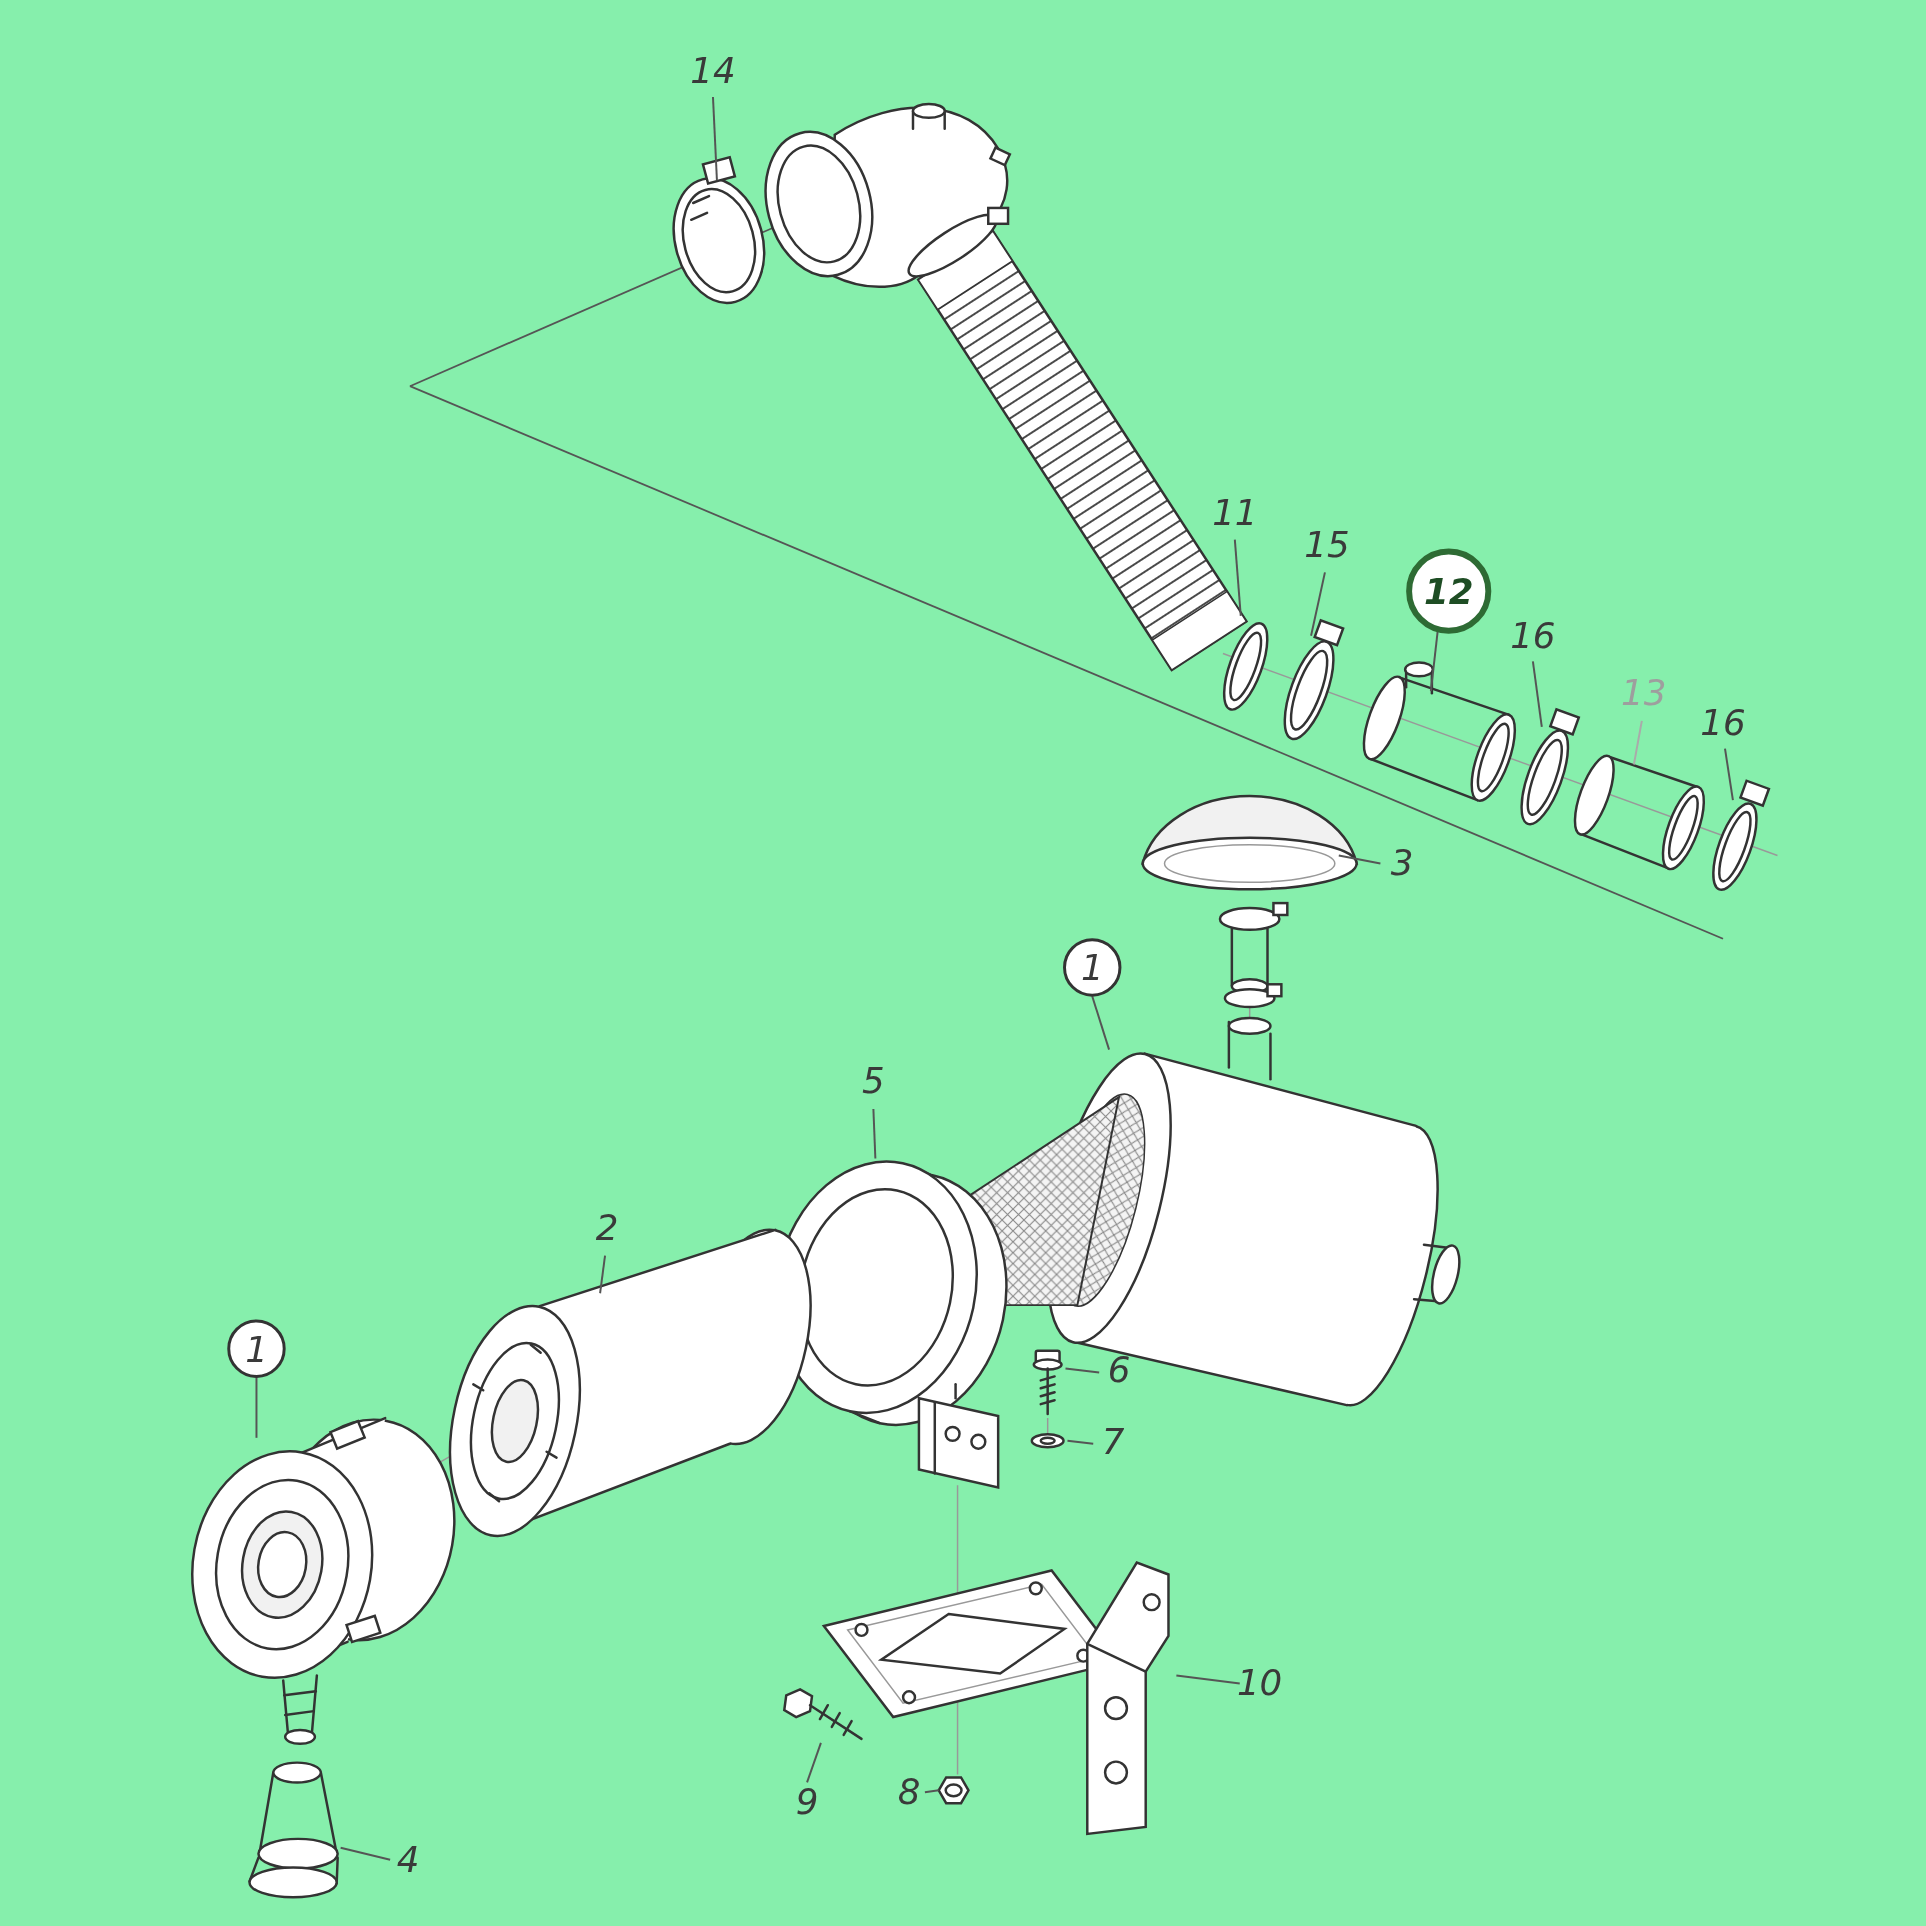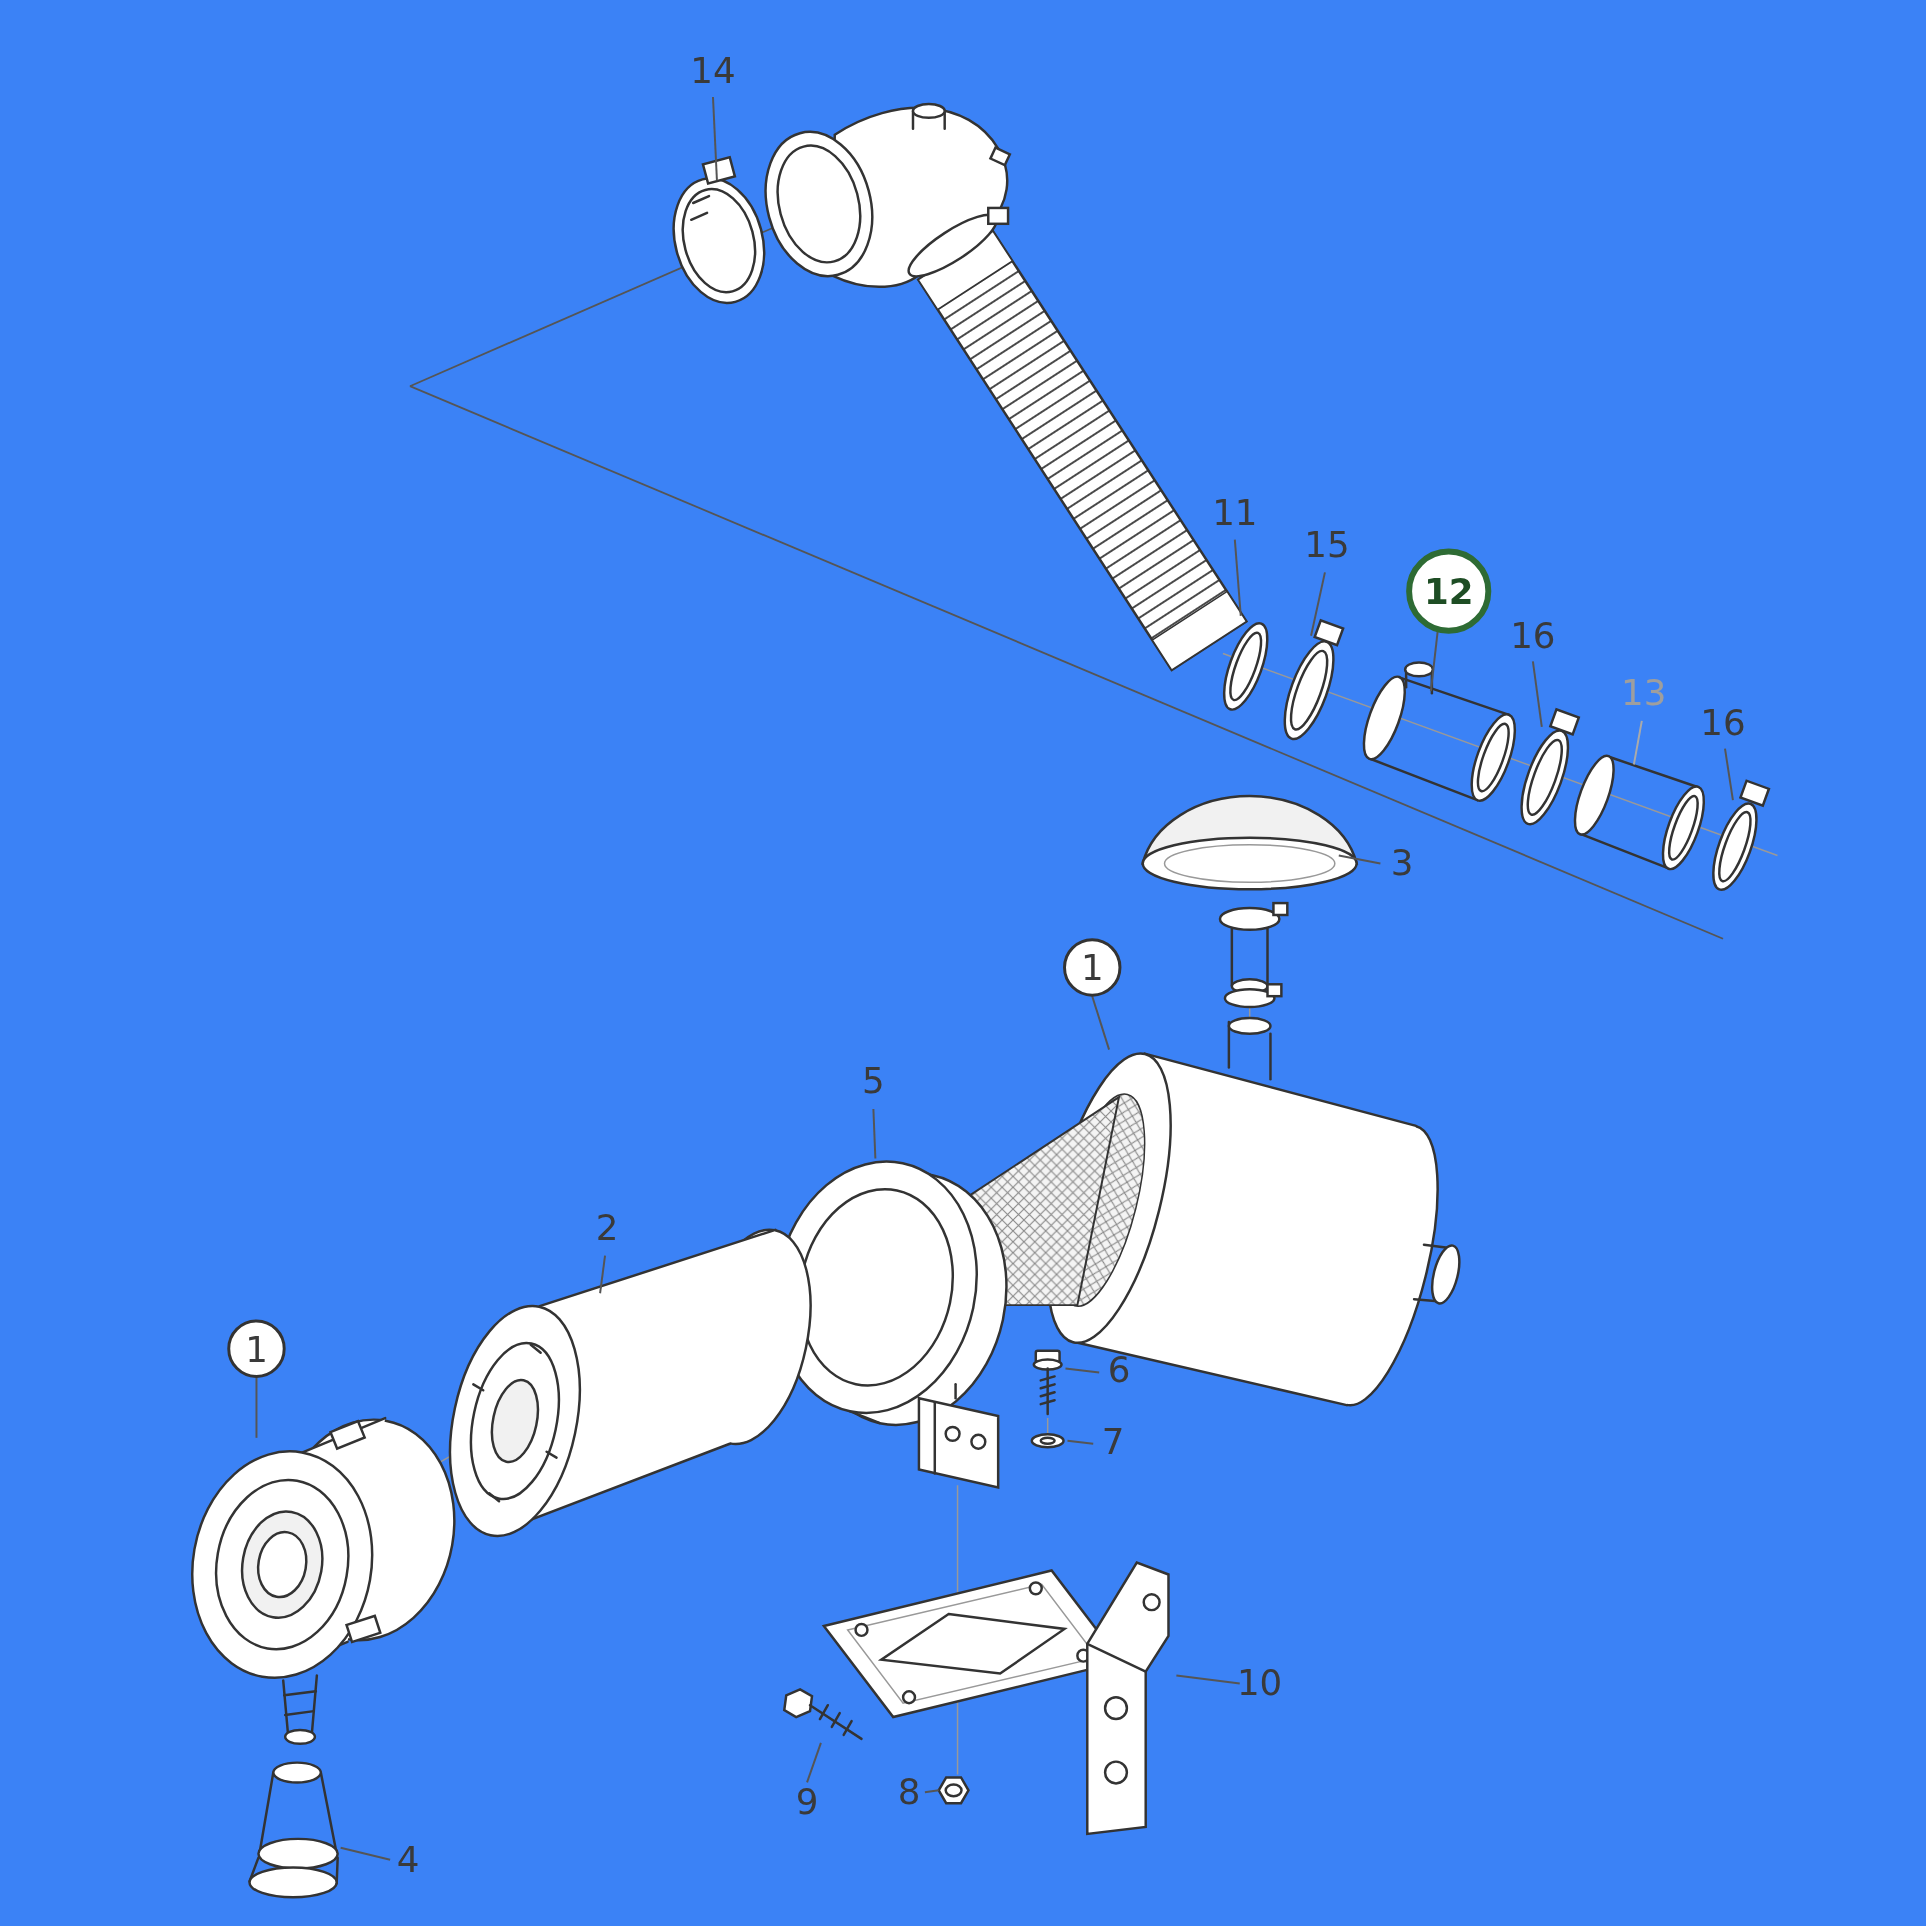--- a/index.html
+++ b/index.html
@@ -1,16 +1,16 @@
 <!DOCTYPE html>
 <html><head>
 <meta charset="utf-8">
 <style>
   html,body{margin:0;padding:0;background:#ffffff;}
-  .canvas{width:1927px;height:1927px;background:#3b82f6;position:relative;overflow:hidden;}
+  .canvas{width:1927px;height:1927px;background:#86efac;position:relative;overflow:hidden;font-style:italic;}
   svg{display:block;}
   .ln{stroke:#333333;stroke-width:2.5;fill:none;stroke-linecap:round;}
   .thin{stroke:#555555;stroke-width:1.8;fill:none;}
   .axis{stroke:#999999;stroke-width:1.5;fill:none;}
   .shape{fill:#ffffff;stroke:#333333;stroke-width:2.5;}
   .shade{fill:#f1f1f1;stroke:#333333;stroke-width:2.5;}
   .soft{fill:none;stroke:#999999;stroke-width:1.5;}
   .leader{stroke:#555555;stroke-width:2;fill:none;}
   .leader-muted{stroke:#aaaaaa;stroke-width:2;fill:none;}
   .lbl{font-family:"DejaVu Sans", sans-serif;font-size:36px;fill:#3a3a3a;text-anchor:middle;}

